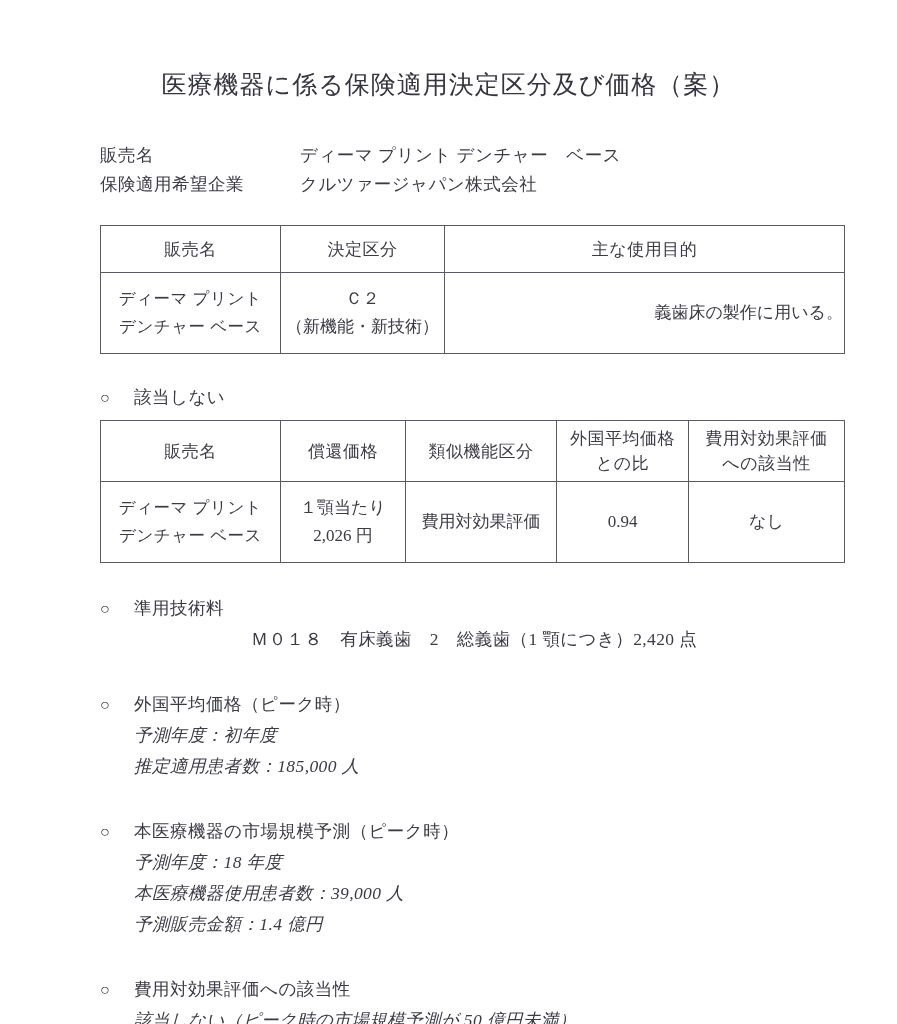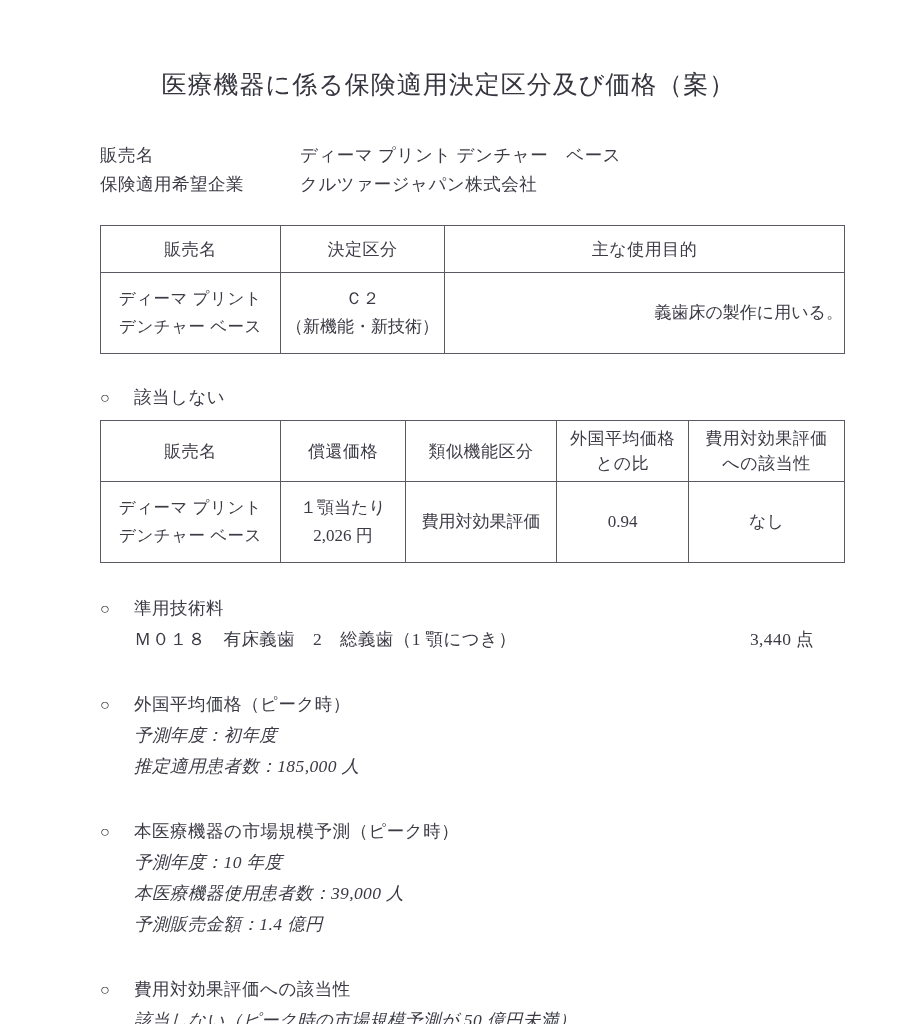--- a/index.html
+++ b/index.html
@@ -122,21 +122,21 @@
   .section-lines {
     padding-left: 34px;
     line-height: 31px;
   }
   .line {
     letter-spacing: 0.4px;
     font-style: italic;
   }
   .line-split {
     display: flex;
-    justify-content: space-between;
+    justify-content: center;
     width: 680px;
     letter-spacing: 0.4px;
   }
   #sec-price-head { margin-top: 28px; margin-bottom: 7px; }
   #sec-tech      { margin-top: 30px; }
   #sec-patients  { margin-top: 34px; }
   #sec-market    { margin-top: 34px; }
   #sec-cost      { margin-top: 34px; }
 </style>
 </head>
@@ -221,21 +221,21 @@
   </table>
 
   <div class="section" id="sec-tech">
     <p class="section-head">
       <span class="bullet">○</span>
       <span>準用技術料</span>
     </p>
     <div class="section-lines">
       <div class="line-split">
         <span>Ｍ０１８　有床義歯　2　総義歯（1 顎につき）</span>
-        <span>3,440 点</span>
+        <span>2,420 点</span>
       </div>
     </div>
   </div>
 
   <div class="section" id="sec-patients">
     <p class="section-head">
       <span class="bullet">○</span>
       <span>外国平均価格（ピーク時）</span>
     </p>
     <div class="section-lines">
@@ -243,21 +243,21 @@
       <div class="line">推定適用患者数：185,000 人</div>
     </div>
   </div>
 
   <div class="section" id="sec-market">
     <p class="section-head">
       <span class="bullet">○</span>
       <span>本医療機器の市場規模予測（ピーク時）</span>
     </p>
     <div class="section-lines">
-      <div class="line">予測年度：10 年度</div>
+      <div class="line">予測年度：18 年度</div>
       <div class="line">本医療機器使用患者数：39,000 人</div>
       <div class="line">予測販売金額：1.4 億円</div>
     </div>
   </div>
 
   <div class="section" id="sec-cost">
     <p class="section-head">
       <span class="bullet">○</span>
       <span>費用対効果評価への該当性</span>
     </p>

